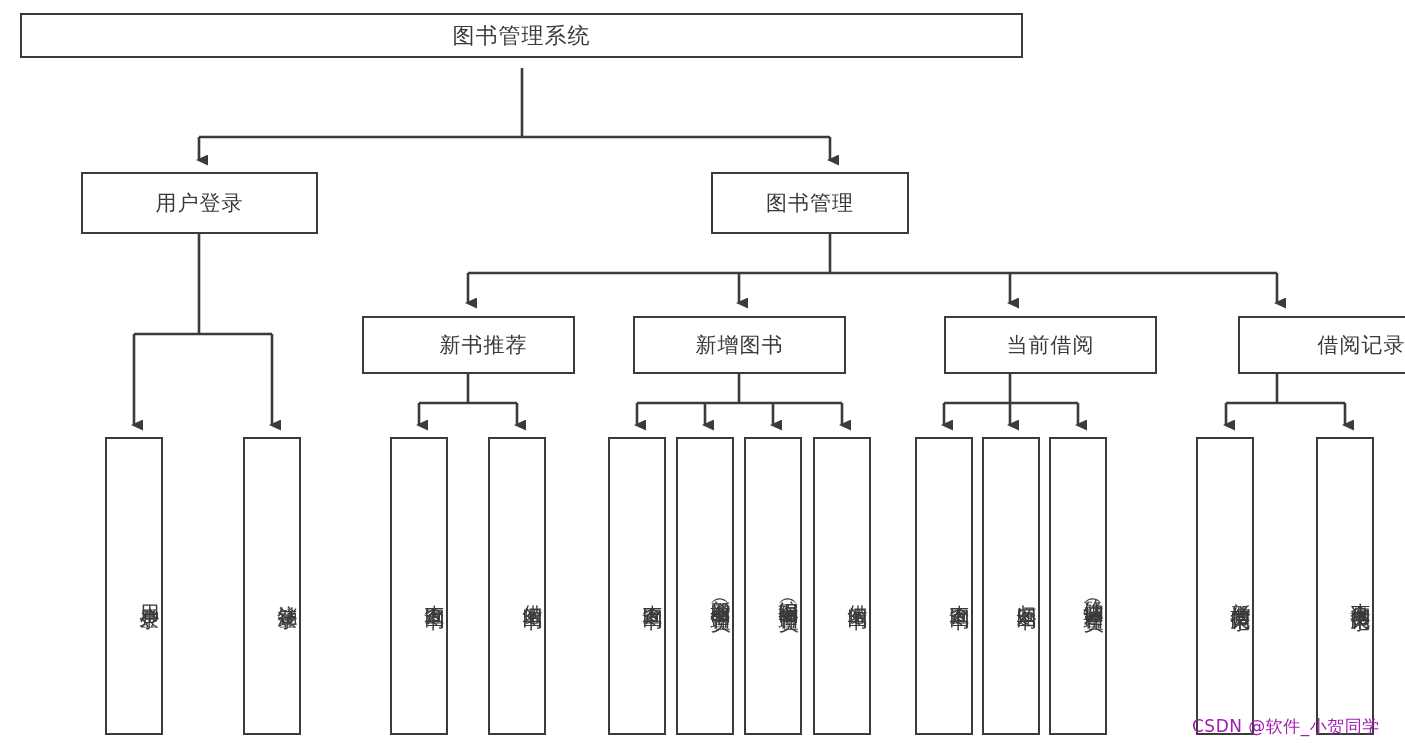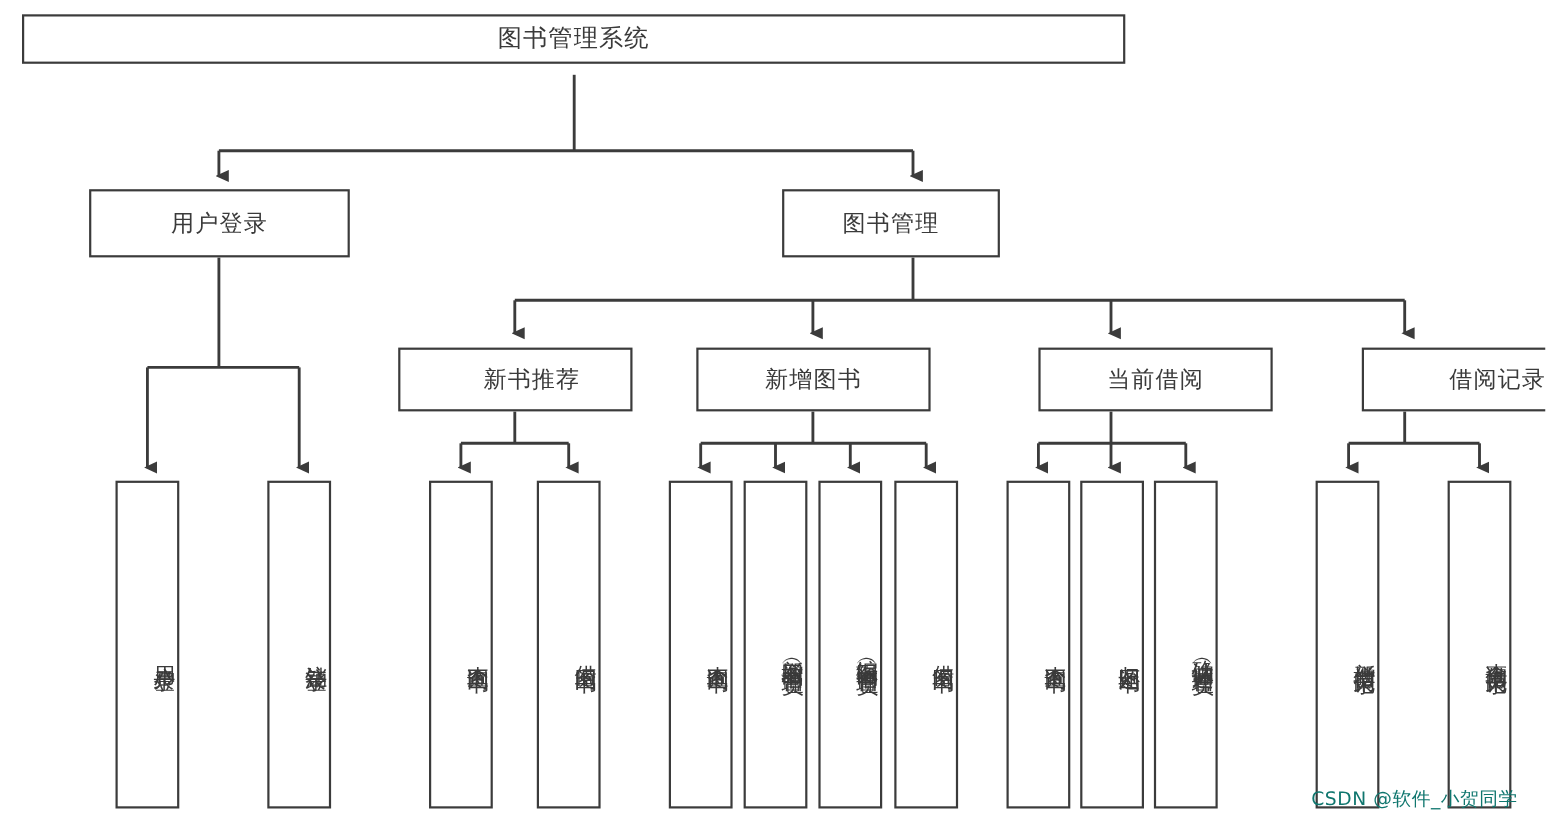--- a/index.html
+++ b/index.html
@@ -56,21 +56,21 @@
     writing-mode: vertical-rl;
     text-orientation: upright;
     white-space: nowrap;
   }
   .node.root {
     font-size: 22px;
   }
   .watermark {
     position: absolute;
     font-size: 17px;
-    color: #0f766e;
+    color: #a21caf;
     white-space: nowrap;
     letter-spacing: 0.5px;
     font-family: "DejaVu Sans", "Liberation Sans", sans-serif;
   }
 </style>
 </head>
 <body>
 
 <div id="diagram">
 

